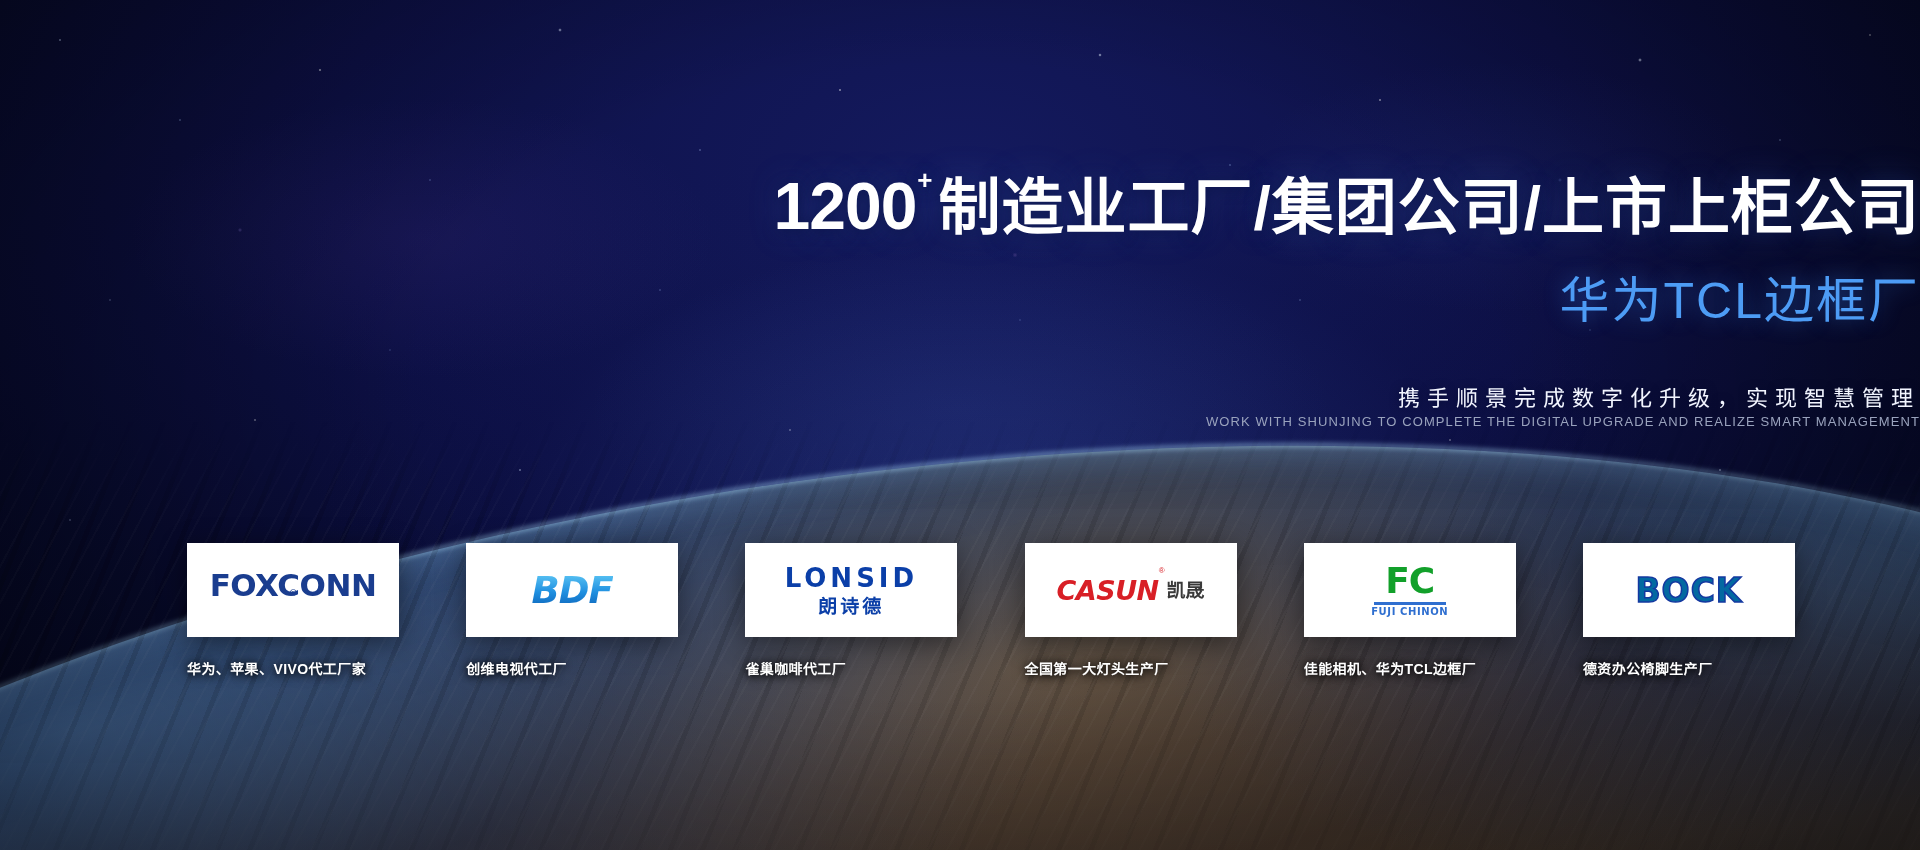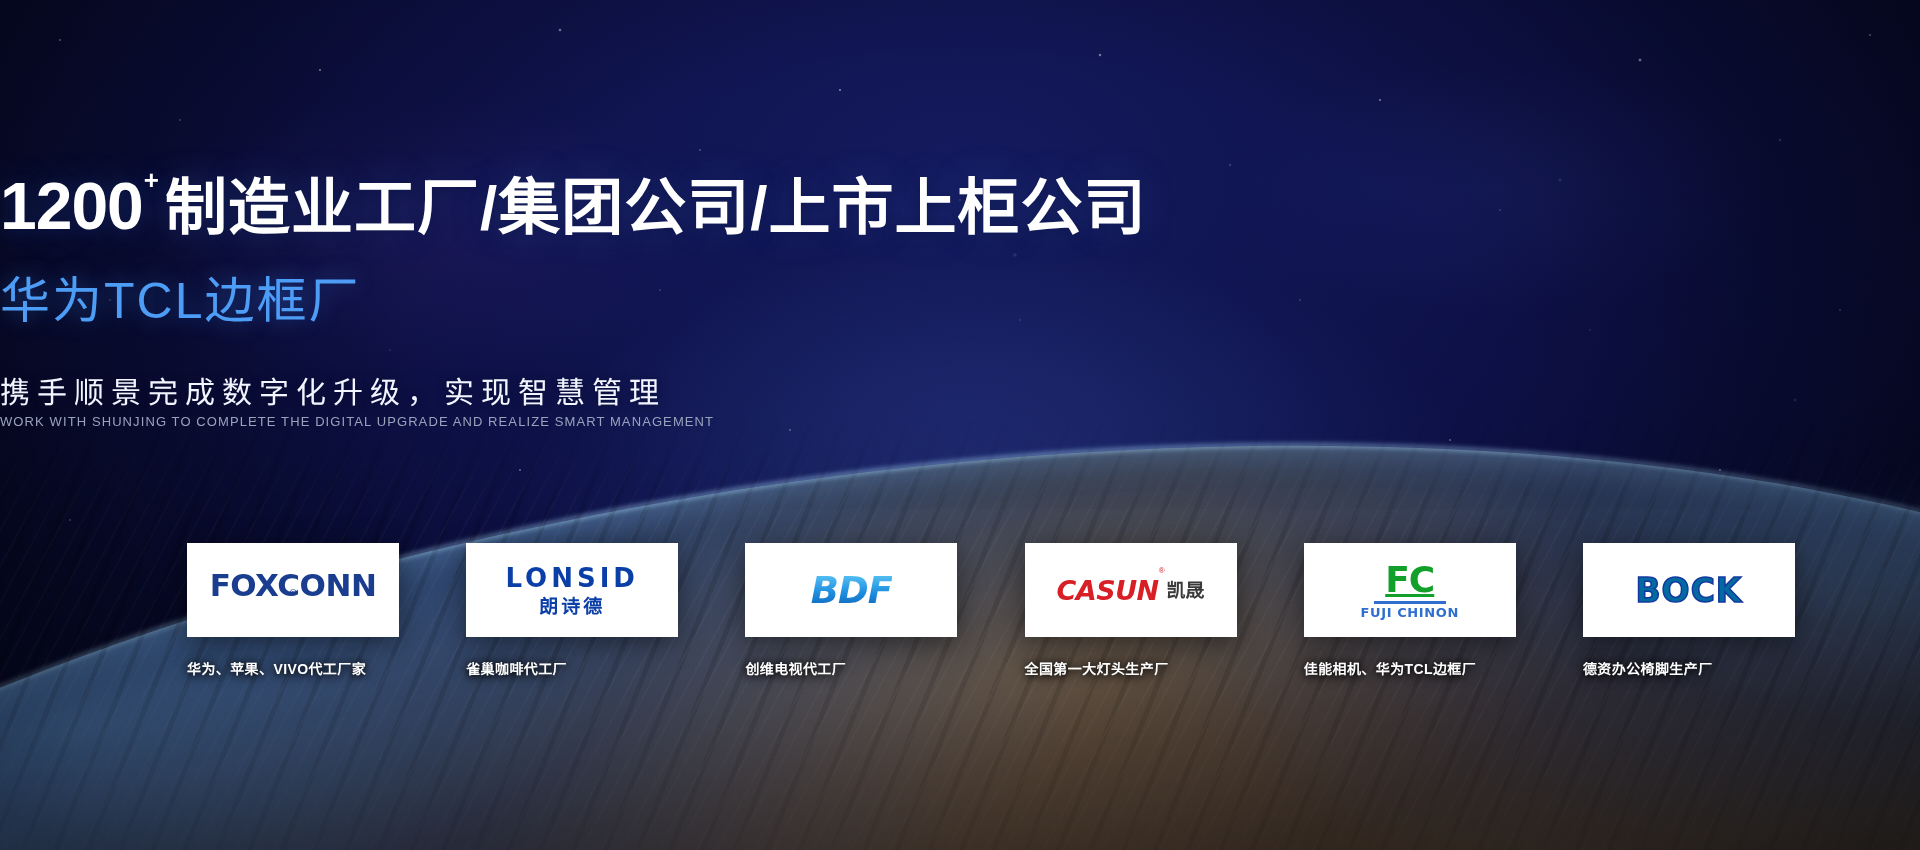--- a/index.html
+++ b/index.html
@@ -150,21 +150,21 @@
     pointer-events:none;
   }
   .vignette{
     position:absolute; inset:0; pointer-events:none;
     background:radial-gradient(ellipse 1200px 700px at 50% 45%, rgba(0,0,0,0) 45%, rgba(0,0,0,.42) 100%);
   }
 
   
   .copy{
     position:absolute; left:0; right:0; top:172px;
-    text-align:left; z-index:6;
+    text-align:right; z-index:6;
   }
   .headline{
     font-size:62px;
     font-weight:bold;
     color:#ffffff;
     letter-spacing:1px;
     line-height:1.06;
     white-space:nowrap;
     text-shadow:0 2px 14px rgba(10,20,70,.85), 0 0 34px rgba(90,150,255,.25);
   }
@@ -185,22 +185,22 @@
   .subhead{
     margin-top:18px;
     font-size:50px;
     font-weight:300;
     color:#4d9cf5;
     letter-spacing:2px;
     white-space:nowrap;
     text-shadow:0 0 22px rgba(60,140,255,.45);
   }
   .tagline{
-    margin-top:36px;
-    font-size:30px;
+    margin-top:48px;
+    font-size:22px;
     font-weight:400;
     color:#f2f5ff;
     letter-spacing:7px;
     white-space:nowrap;
     text-shadow:0 1px 10px rgba(5,10,45,.8);
   }
   .tagline-en{
     margin-top:2px;
     font-size:13px;
     font-weight:400;
@@ -270,23 +270,23 @@
     font-size:27px; font-weight:bold; font-style:italic; color:#d81f26;
     letter-spacing:-.5px; font-family:"DejaVu Sans","Liberation Sans",sans-serif;
   }
   .bm-casun .reg{ font-size:8px; color:#d81f26; vertical-align:super; position:relative; top:-10px; }
   .bm-casun .cn{
     font-size:19px; font-weight:bold; color:#3a3a3a;
     margin-left:2px; align-self:center; letter-spacing:0;
   }
 
   .bm-fc .en{ font-size:36px; font-weight:bold; color:#12a02a; letter-spacing:-1px;
-    font-family:"DejaVu Sans","Liberation Sans",sans-serif;text-decoration:underline; }
+    font-family:"DejaVu Sans","Liberation Sans",sans-serif; }
   .bm-fc .bar{ width:72px; height:3px; background:#2f6fd0; margin:3px 0 2px; }
-  .bm-fc .sub{ font-size:13px; font-weight:bold; color:#2f6fd0; letter-spacing:.6px;
+  .bm-fc .sub{ font-size:10px; font-weight:bold; color:#2f6fd0; letter-spacing:.6px;
     font-family:"DejaVu Sans","Liberation Sans",sans-serif; }
 
   .bm-bock{
     font-size:33px; font-weight:bold; color:#0369a1; letter-spacing:1px;
     -webkit-text-stroke:1.5px #1438a0;
     font-family:"DejaVu Sans","Liberation Sans",sans-serif;
   }
 
   .bm-yonglibaihe .mark{ position:relative; width:56px; height:34px; margin-bottom:5px; }
   .bm-yonglibaihe .mark .c1{
@@ -344,33 +344,33 @@
         <div class="brand bm-foxconn">
             <span>FOXCONN</span>
             <sup>®</sup>
           </div>
       </div>
       <div class="logo-caption">华为、苹果、VIVO代工厂家</div>
     </div>
 
     <div class="logo-cell">
       <div class="logo-card">
+        <div class="brand bm-bdf">BDF</div>
+      </div>
+      <div class="logo-caption">创维电视代工厂</div>
+    </div>
+
+    <div class="logo-cell">
+      <div class="logo-card">
         <div class="brand bm-lonsid">
           <div class="en">LONSID</div>
           <div class="cn">朗诗德</div>
         </div>
       </div>
       <div class="logo-caption">雀巢咖啡代工厂</div>
-    </div>
-
-    <div class="logo-cell">
-      <div class="logo-card">
-        <div class="brand bm-bdf">BDF</div>
-      </div>
-      <div class="logo-caption">创维电视代工厂</div>
     </div>
 
     <div class="logo-cell">
       <div class="logo-card">
         <div class="brand bm-casun">
             <span class="en">CASUN</span>
             <span class="reg">®</span>
             <span class="cn">凯晟</span>
           </div>
       </div>

